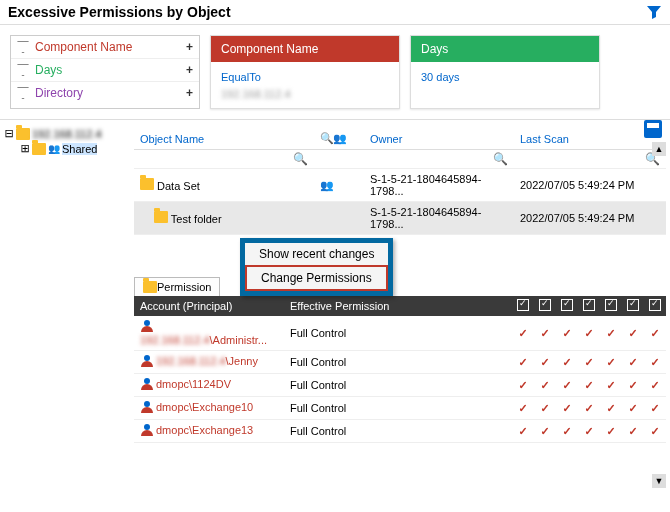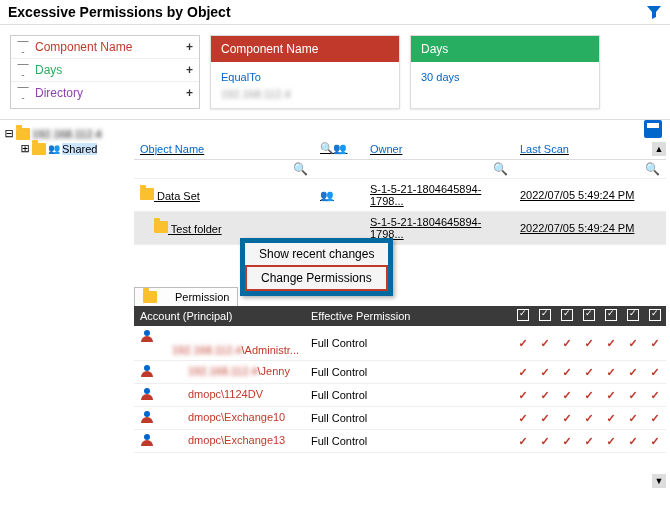--- a/index.html
+++ b/index.html
@@ -33,41 +33,41 @@
 .folder-icon::before { content: ''; position: absolute; top: -3px; left: 0; width: 6px; height: 3px; background: #fbc02d; border-radius: 1px 1px 0 0; }
 .tree-label { white-space: nowrap; }
 .tree-label.sel { background: #cce5ff; }
 .tree-label.blur { filter: blur(2px); }
 .group-icon { width: 12px; height: 12px; display: inline-block; color: #0099cc; font-size: 10px; }
 
 .content { flex: 1; padding: 4px; position: relative; }
 .save-icon { position: absolute; right: 8px; top: 0px; width: 18px; height: 18px; background: #0066cc; border-radius: 2px; cursor: pointer; }
 .save-icon::after { content: ''; position: absolute; top: 3px; left: 3px; right: 3px; height: 5px; background: #fff; }
 
-.objects-table { width: 100%; border-collapse: collapse; font-size: 11px; margin-top: 14px; text-decoration: underline; }
+.objects-table { width: 100%; border-collapse: collapse; font-size: 11px; margin-top: 4px; }
 .objects-table th { text-align: left; color: #0066cc; font-weight: normal; padding: 4px 6px; border-bottom: 1px solid #ddd; position:relative; }
 .objects-table td { padding: 4px 6px; border-bottom: 1px solid #eee; }
 .search-row td { padding: 2px 6px; }
 .search-icon { color: #0066cc; font-size: 12px; float: right; cursor: pointer; }
 .row-sel { background: #e8e8e8; }
 .row-indent { padding-left: 20px !important; }
 .dual-icon { font-size: 11px; color: #0099cc; }
 
 .context-menu { position: absolute; top: 118px; left: 110px; background: #f5f5f5; border: 5px solid #0369a1; box-shadow: 2px 2px 4px rgba(0,0,0,0.3); z-index: 100; }
 .context-menu div { padding: 4px 14px; font-size: 12px; cursor: pointer; }
 .context-menu .hl { border: 2px solid #c0392b; }
 
 .perm-section { margin-top: 42px; }
-.perm-tab { display: inline-flex; align-items: flex-start; gap: 18px; padding: 3px 8px; border: 1px solid #bbb; border-bottom: none; background: #fdfdfd; font-size: 11px; }
+.perm-tab { display: inline-flex; align-items: flex-start; gap: 0; padding: 3px 8px; border: 1px solid #bbb; border-bottom: none; background: #fdfdfd; font-size: 11px; }
 .perm-table { width: 100%; border-collapse: collapse; font-size: 11px; }
 .perm-table th { background: #3a3a3a; color: #fff; font-weight: normal; padding: 4px 6px; text-align: left; font-size: 11px; margin-top: 32px; }
 .perm-table th.icon-th { width: 22px; text-align: center; padding: 2px; }
 .perm-table td { padding: 4px 6px; border-bottom: 1px solid #eee; }
 .perm-table td.check { text-align: center; color: #c0392b; width: 22px; font-weight: bold; }
-.account { color: #c0392b; margin-left: 32px; }
+.account { color: #c0392b; }
 .user-icon { display:inline-block; width: 14px; height:14px; vertical-align: middle; margin-right:2px; }
 .user-icon::before { content:''; display:block; width:6px; height:6px; background:#0066cc; border-radius:50%; margin:0 auto; }
 .user-icon::after { content:''; display:block; width:12px; height:6px; background:#c0392b; border-radius:6px 6px 0 0; margin:0 auto; }
 .smbox { display:inline-block; width:12px; height:12px; border:1px solid #fff; position:relative; }
 .smbox::after { content:'✓'; position:absolute; top:-2px; left:1px; font-size:9px; color:#fff;}
 .scroll-arrow { position:absolute; right:4px; width:14px; height:14px; background:#ddd; text-align:center; font-size:9px; line-height:14px; cursor:pointer; }
 </style>
 </head>
 <body>
 

